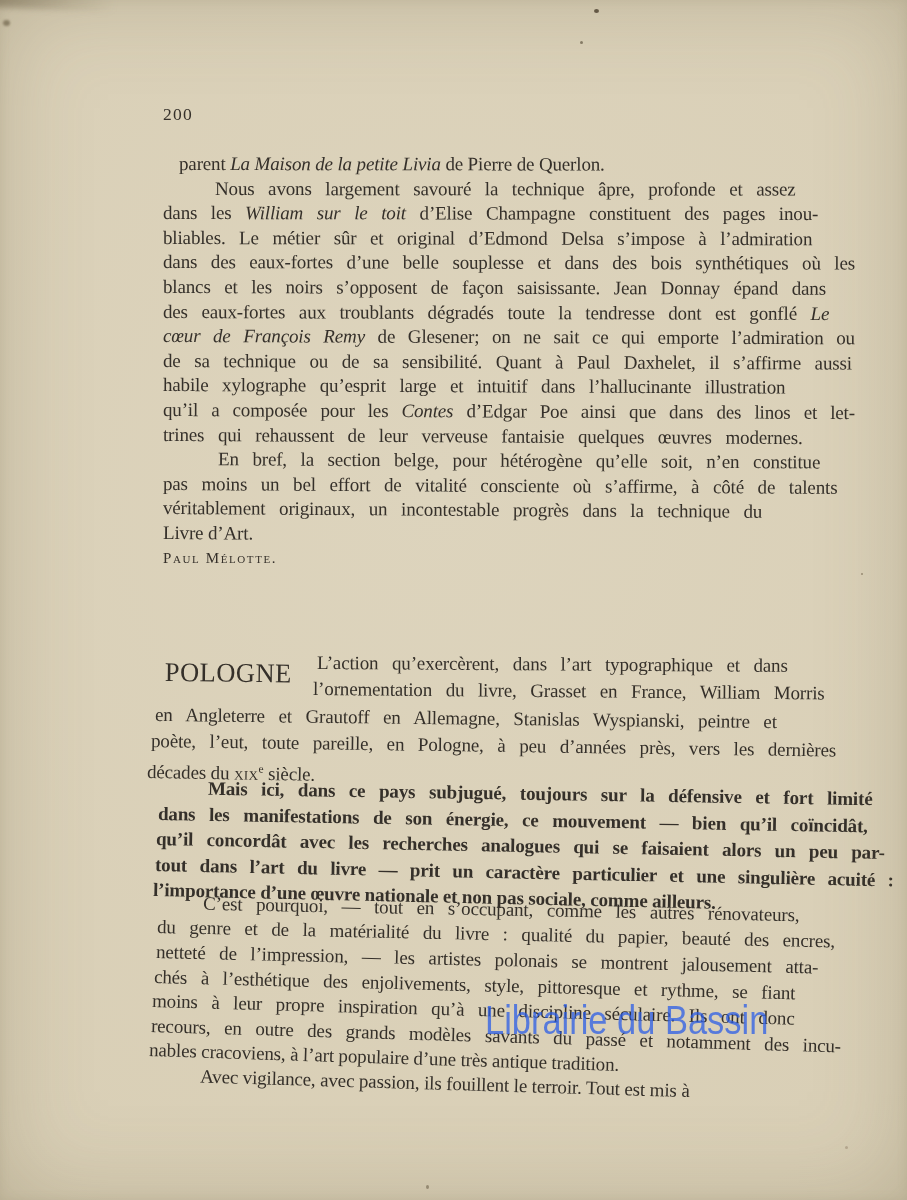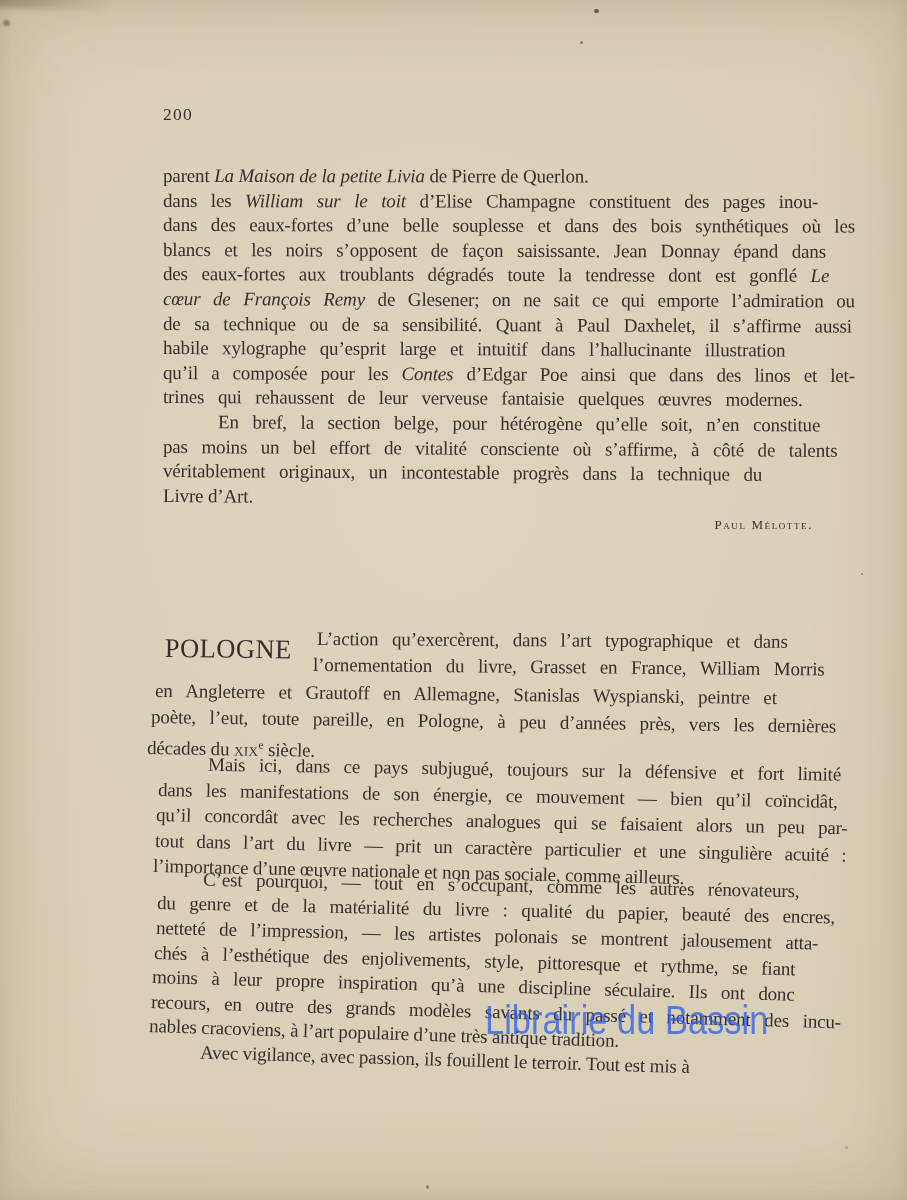--- a/index.html
+++ b/index.html
@@ -5,35 +5,35 @@
   html,body{margin:0;padding:0;background:#777;}
   .page{
     position:relative;width:907px;height:1200px;overflow:hidden;
     background:radial-gradient(140% 120% at 48% 40%, #ddd4bd 0%, #d9cfb6 55%, #d2c7ab 90%, #cbc0a3 100%);
     font-family:"Liberation Serif","DejaVu Serif",serif;
     color:#35302a;
   }
   .vignette{position:absolute;inset:0;pointer-events:none;
     box-shadow:inset 0 0 90px rgba(110,95,65,.26), inset 0 0 12px rgba(110,95,65,.12);}
   .content{position:absolute;left:163px;top:103px;width:692px;}
-  .page-header{position:relative;height:24px;margin-bottom:37px;text-decoration:underline;}
+  .page-header{position:relative;height:24px;margin-bottom:25px;text-decoration:underline;}
   .page-number{position:absolute;left:0;top:1px;font-size:17.5px;letter-spacing:1.2px;}
   .running-title{position:absolute;left:0;right:0;top:3px;text-align:center;
     font-size:14.5px;font-weight:700;letter-spacing:2.4px;word-spacing:6px;}
   .para{position:relative;}
   .tline{white-space:nowrap;transform-origin:0 60%;}
   .sec-belgium{font-size:19px;line-height:24.6px;letter-spacing:-0.15px;}
-  .signature{margin-top:5px;text-align:right;padding-right:42px;
-    font-variant:small-caps;font-size:13px;letter-spacing:1.6px;}
-  .pologne{position:absolute;left:0;top:523px;width:692px;
+  .signature{padding-right:42px;
+    font-variant:small-caps;font-size:15px;letter-spacing:1.6px;}
+  .pologne{position:absolute;left:0;top:547px;width:692px;
     font-size:19px;letter-spacing:-0.15px;}
   .pologne-heading{position:absolute;left:2px;top:7px;font-size:27px;letter-spacing:.5px;
     transform:rotate(.6deg) scaleX(.98);transform-origin:0 0;}
   .p-p1{line-height:26px;}
-  .p-p2{line-height:25.5px;margin-top:-10px;}
+  .p-p2{line-height:25.5px;margin-top:-10px;font-weight:bold;}
   .p-p3{line-height:24.6px;margin-top:-12px;}
   .p-p4{line-height:24.6px;}
   .st-italic{font-style:italic;}
   .st-smallcaps{font-variant:small-caps;letter-spacing:.5px;}
   .st-sup{vertical-align:super;font-size:.6em;}
   .watermark{position:absolute;left:485px;top:1000px;line-height:1;white-space:nowrap;
     font-family:"Liberation Sans","DejaVu Sans",sans-serif;font-size:41px;font-weight:400;
     color:#2a5de8;opacity:.74;transform:scaleX(.84);transform-origin:0 0;}
   .smudge-tl{position:absolute;left:-12px;top:-7px;width:150px;height:17px;
     background:linear-gradient(100deg, rgba(95,82,58,.5), rgba(120,108,80,.18) 55%, transparent 85%);
@@ -59,24 +59,26 @@
   <div class="speck speck6"></div>
 
   <div class="content">
 
     <div class="page-header">
       <span class="page-number">200</span>
     </div>
 
     <div class="sec-belgium">
       <div class="para">
-          <div class="tline" style="margin-left: 0px; text-indent: 0px; transform: rotate(0.07deg);"><span><span>parent </span><span class="st-italic">La Maison de la petite Livia</span><span> de Pierre de Querlon.</span></span></div>
+          <div class="tline" style="margin-left: 16px; text-indent: 0px; transform: rotate(0.07deg);"><span><span>parent </span><span class="st-italic">La Maison de la petite Livia</span><span> de Pierre de Querlon.</span></span></div>
         </div>
       <div class="para">
+          <div class="tline" style="margin-left: 0px; text-indent: 52px; transform: rotate(0.05deg); word-spacing: 9px;"><span><span>Nous avons largement savouré la technique âpre, profonde et assez</span></span></div>
           <div class="tline" style="margin-left: 0px; text-indent: 0px; transform: rotate(0.09deg); word-spacing: 9px;"><span><span>dans les </span><span class="st-italic">William sur le toit</span><span> d’Elise Champagne constituent des pages inou-</span></span></div>
+          <div class="tline" style="margin-left: 0px; text-indent: 0px; transform: rotate(0.11deg); word-spacing: 9px;"><span><span>bliables. Le métier sûr et original d’Edmond Delsa s’impose à l’admiration</span></span></div>
           <div class="tline" style="margin-left: 0px; text-indent: 0px; transform: rotate(0.13deg); word-spacing: 8.9623px;"><span><span>dans des eaux-fortes d’une belle souplesse et dans des bois synthétiques où les</span></span></div>
           <div class="tline" style="margin-left: 0px; text-indent: 0px; transform: rotate(0.15deg); word-spacing: 9px;"><span><span>blancs et les noirs s’opposent de façon saisissante. Jean Donnay épand dans</span></span></div>
           <div class="tline" style="margin-left: 0px; text-indent: 0px; transform: rotate(0.17deg); word-spacing: 9px;"><span><span>des eaux-fortes aux troublants dégradés toute la tendresse dont est gonflé </span><span class="st-italic">Le</span></span></div>
           <div class="tline" style="margin-left: 0px; text-indent: 0px; transform: rotate(0.19deg); word-spacing: 8.03576px;"><span><span class="st-italic">cœur de François Remy</span><span> de Glesener; on ne sait ce qui emporte l’admiration ou</span></span></div>
           <div class="tline" style="margin-left: 0px; text-indent: 0px; transform: rotate(0.21deg); word-spacing: 9px;"><span><span>de sa technique ou de sa sensibilité. Quant à Paul Daxhelet, il s’affirme aussi</span></span></div>
           <div class="tline" style="margin-left: 0px; text-indent: 0px; transform: rotate(0.23deg); word-spacing: 9px;"><span><span>habile xylographe qu’esprit large et intuitif dans l’hallucinante illustration</span></span></div>
           <div class="tline" style="margin-left: 0px; text-indent: 0px; transform: rotate(0.25deg); word-spacing: 8.48492px;"><span><span>qu’il a composée pour les </span><span class="st-italic">Contes</span><span> d’Edgar Poe ainsi que dans des linos et let-</span></span></div>
           <div class="tline" style="margin-left: 0px; text-indent: 0px; transform: rotate(0.27deg); word-spacing: 9px;"><span><span>trines qui rehaussent de leur verveuse fantaisie quelques œuvres modernes.</span></span></div>
         </div>
       <div class="para">

